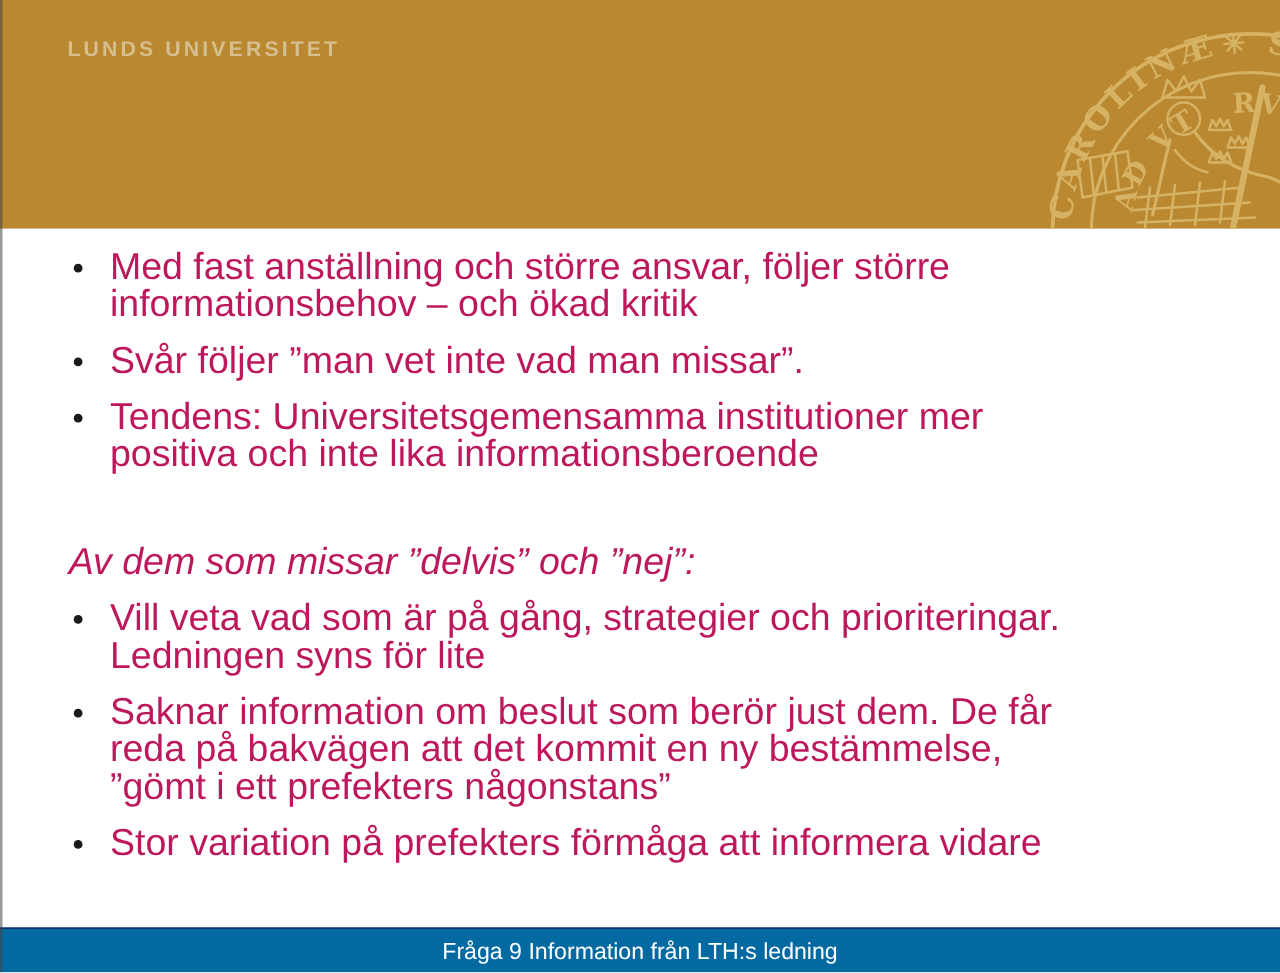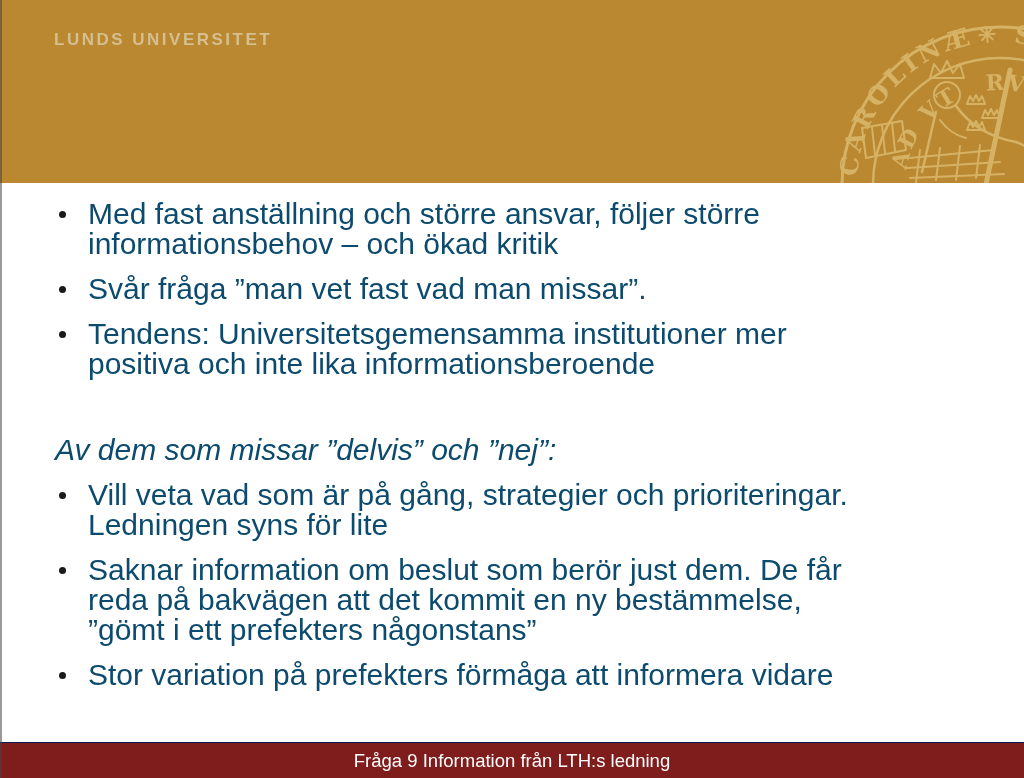--- a/index.html
+++ b/index.html
@@ -37,41 +37,41 @@
   .seal text{
     font-family:"DejaVu Serif", serif;
     fill:#D6B265;font-weight:bold;
   }
   .seal .stroke{stroke:#D6B265;fill:none;stroke-linecap:round;stroke-linejoin:round;}
   
   .content{
     position:absolute;top:183px;left:0;right:0;bottom:35px;
     background:#ffffff;
     padding:16px 53px 0 55px;box-sizing:border-box;
-    color:#0c4a6e;
+    color:#be185d;
   }
   .bullets{list-style:none;margin:0;padding:0;}
   .bullets li{
     position:relative;padding-left:33px;margin:0 0 15px 0;
     font-size:30px;line-height:30px;
   }
   .dot{
     position:absolute;left:4px;top:12px;width:7px;height:7px;
     border-radius:50%;background:#1a1a1a;
   }
   .btext{white-space:pre-line;}
   .subheading{
     margin:56px 0 15px 0;
     font-size:30px;line-height:30px;font-style:italic;
     white-space:pre-line;
   }
   
   .footer{
     position:absolute;left:0;right:0;bottom:0;height:35px;
-    background:#7f1d1d;border-top:1px solid #0d1a55;
+    background:#0369a1;border-top:1px solid #0d1a55;
     display:flex;align-items:flex-start;justify-content:center;
   }
   .footer span{
     color:#ffffff;font-size:18.5px;line-height:35px;
   }
 </style>
 </head>
 <body>
 
 <div class="slide">
@@ -144,21 +144,21 @@
 
   <main class="content">
     <ul class="bullets">
       <li>
         <span class="dot"></span>
         <span class="btext">Med fast anställning och större ansvar, följer större
 informationsbehov – och ökad kritik</span>
       </li>
       <li>
         <span class="dot"></span>
-        <span class="btext">Svår fråga ”man vet fast vad man missar”.</span>
+        <span class="btext">Svår följer ”man vet inte vad man missar”.</span>
       </li>
       <li>
         <span class="dot"></span>
         <span class="btext">Tendens: Universitetsgemensamma institutioner mer
 positiva och inte lika informationsberoende</span>
       </li>
     </ul>
 
     <p class="subheading">Av dem som missar ”delvis” och ”nej”:</p>
 

